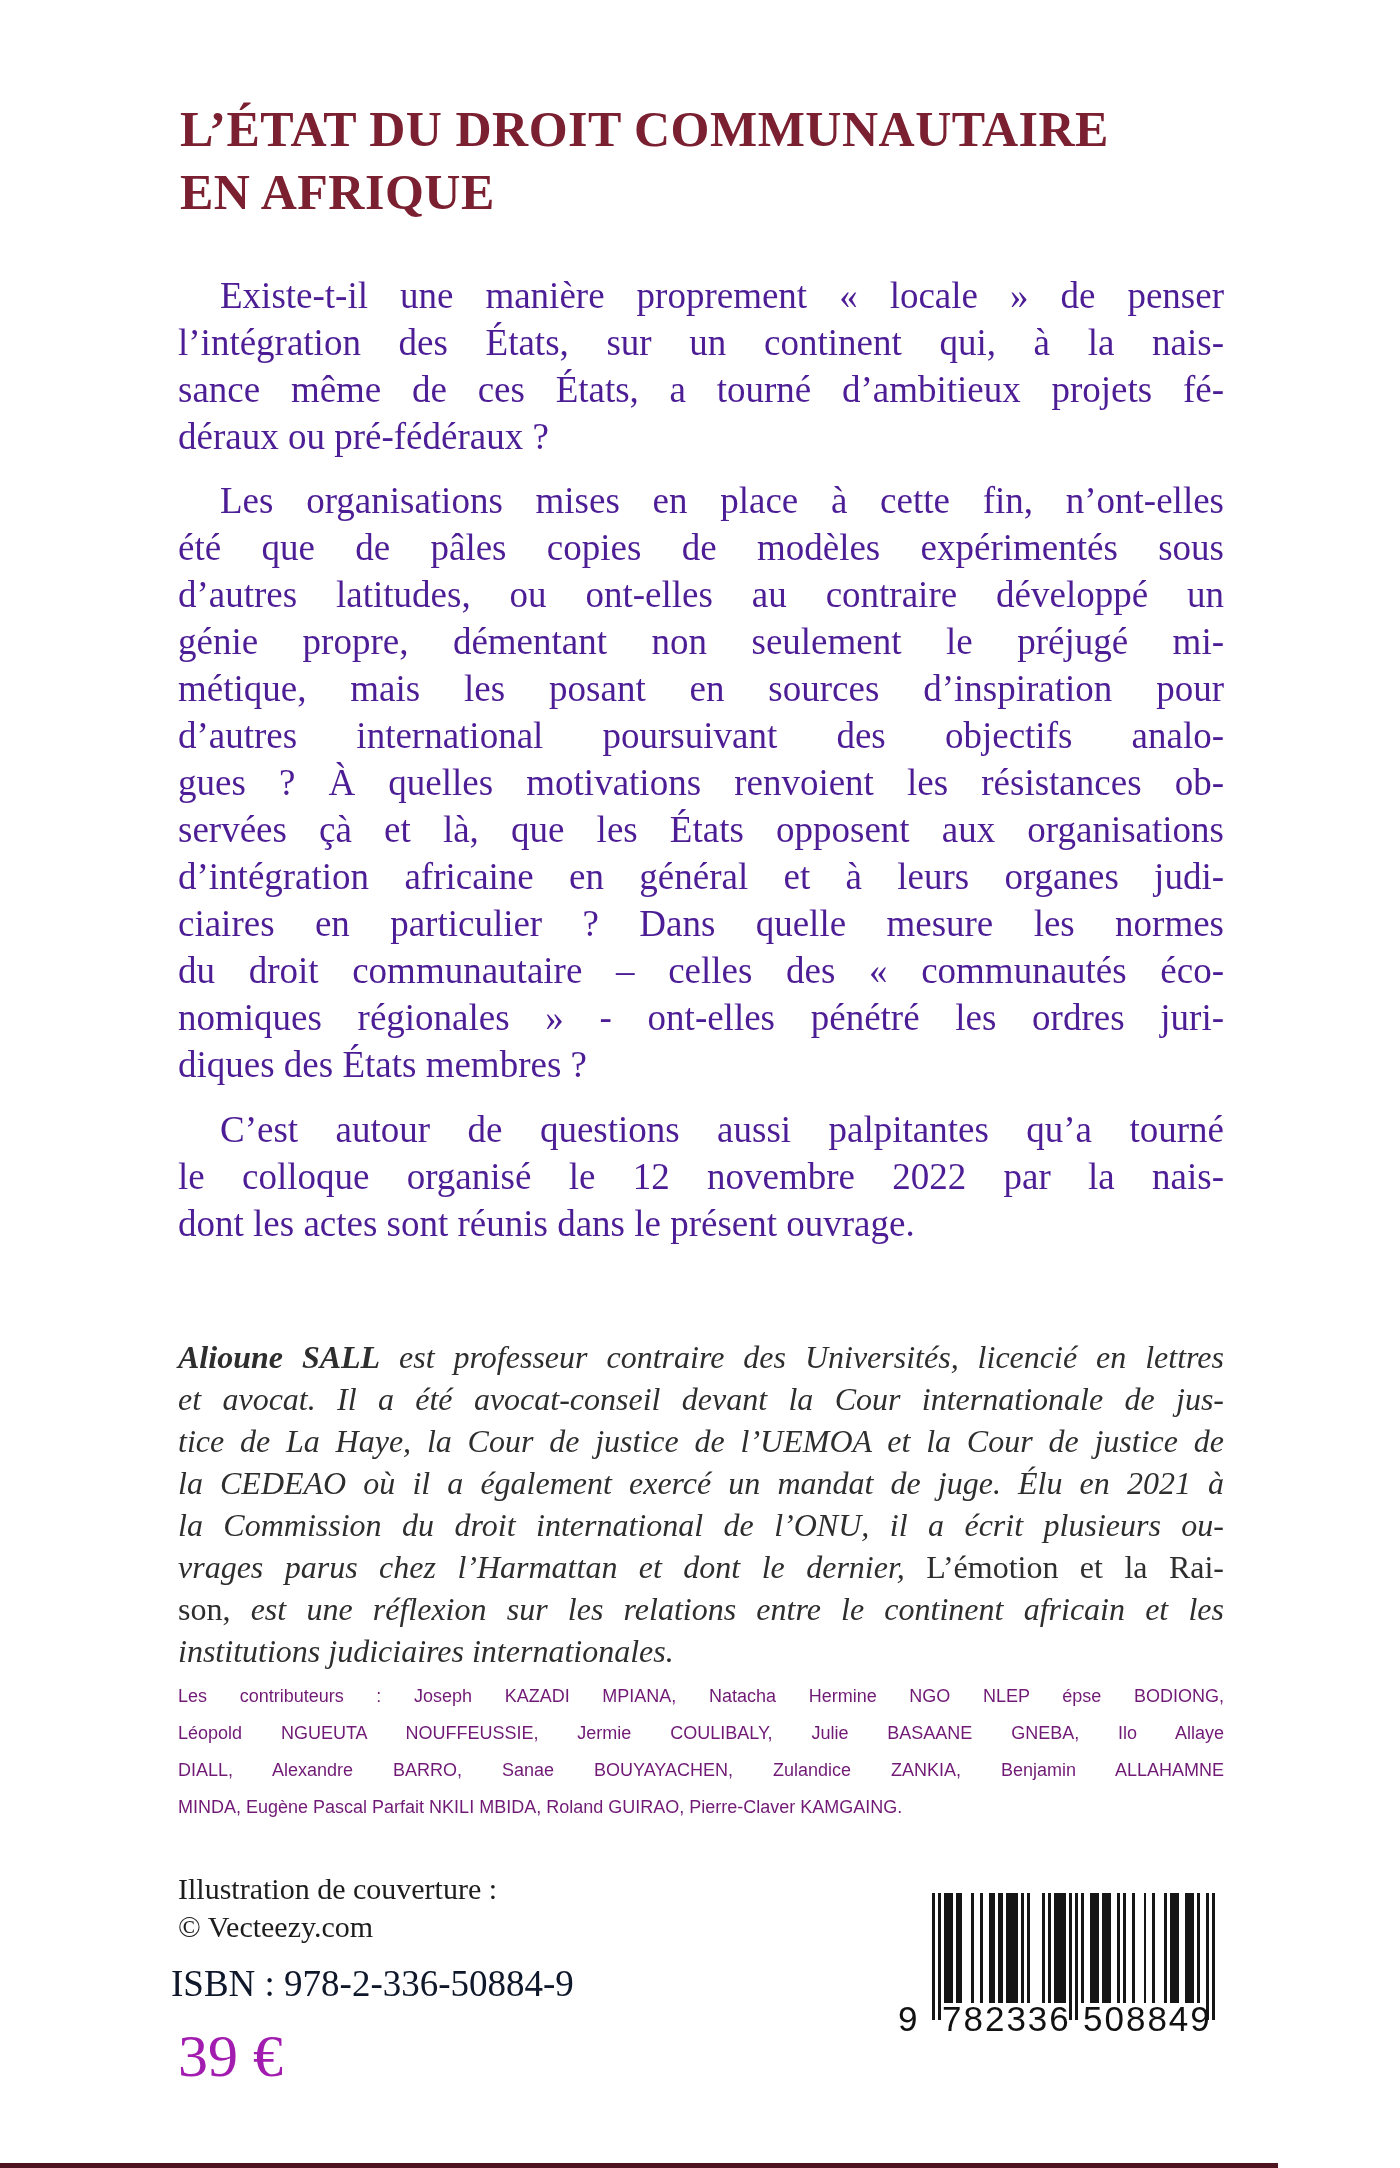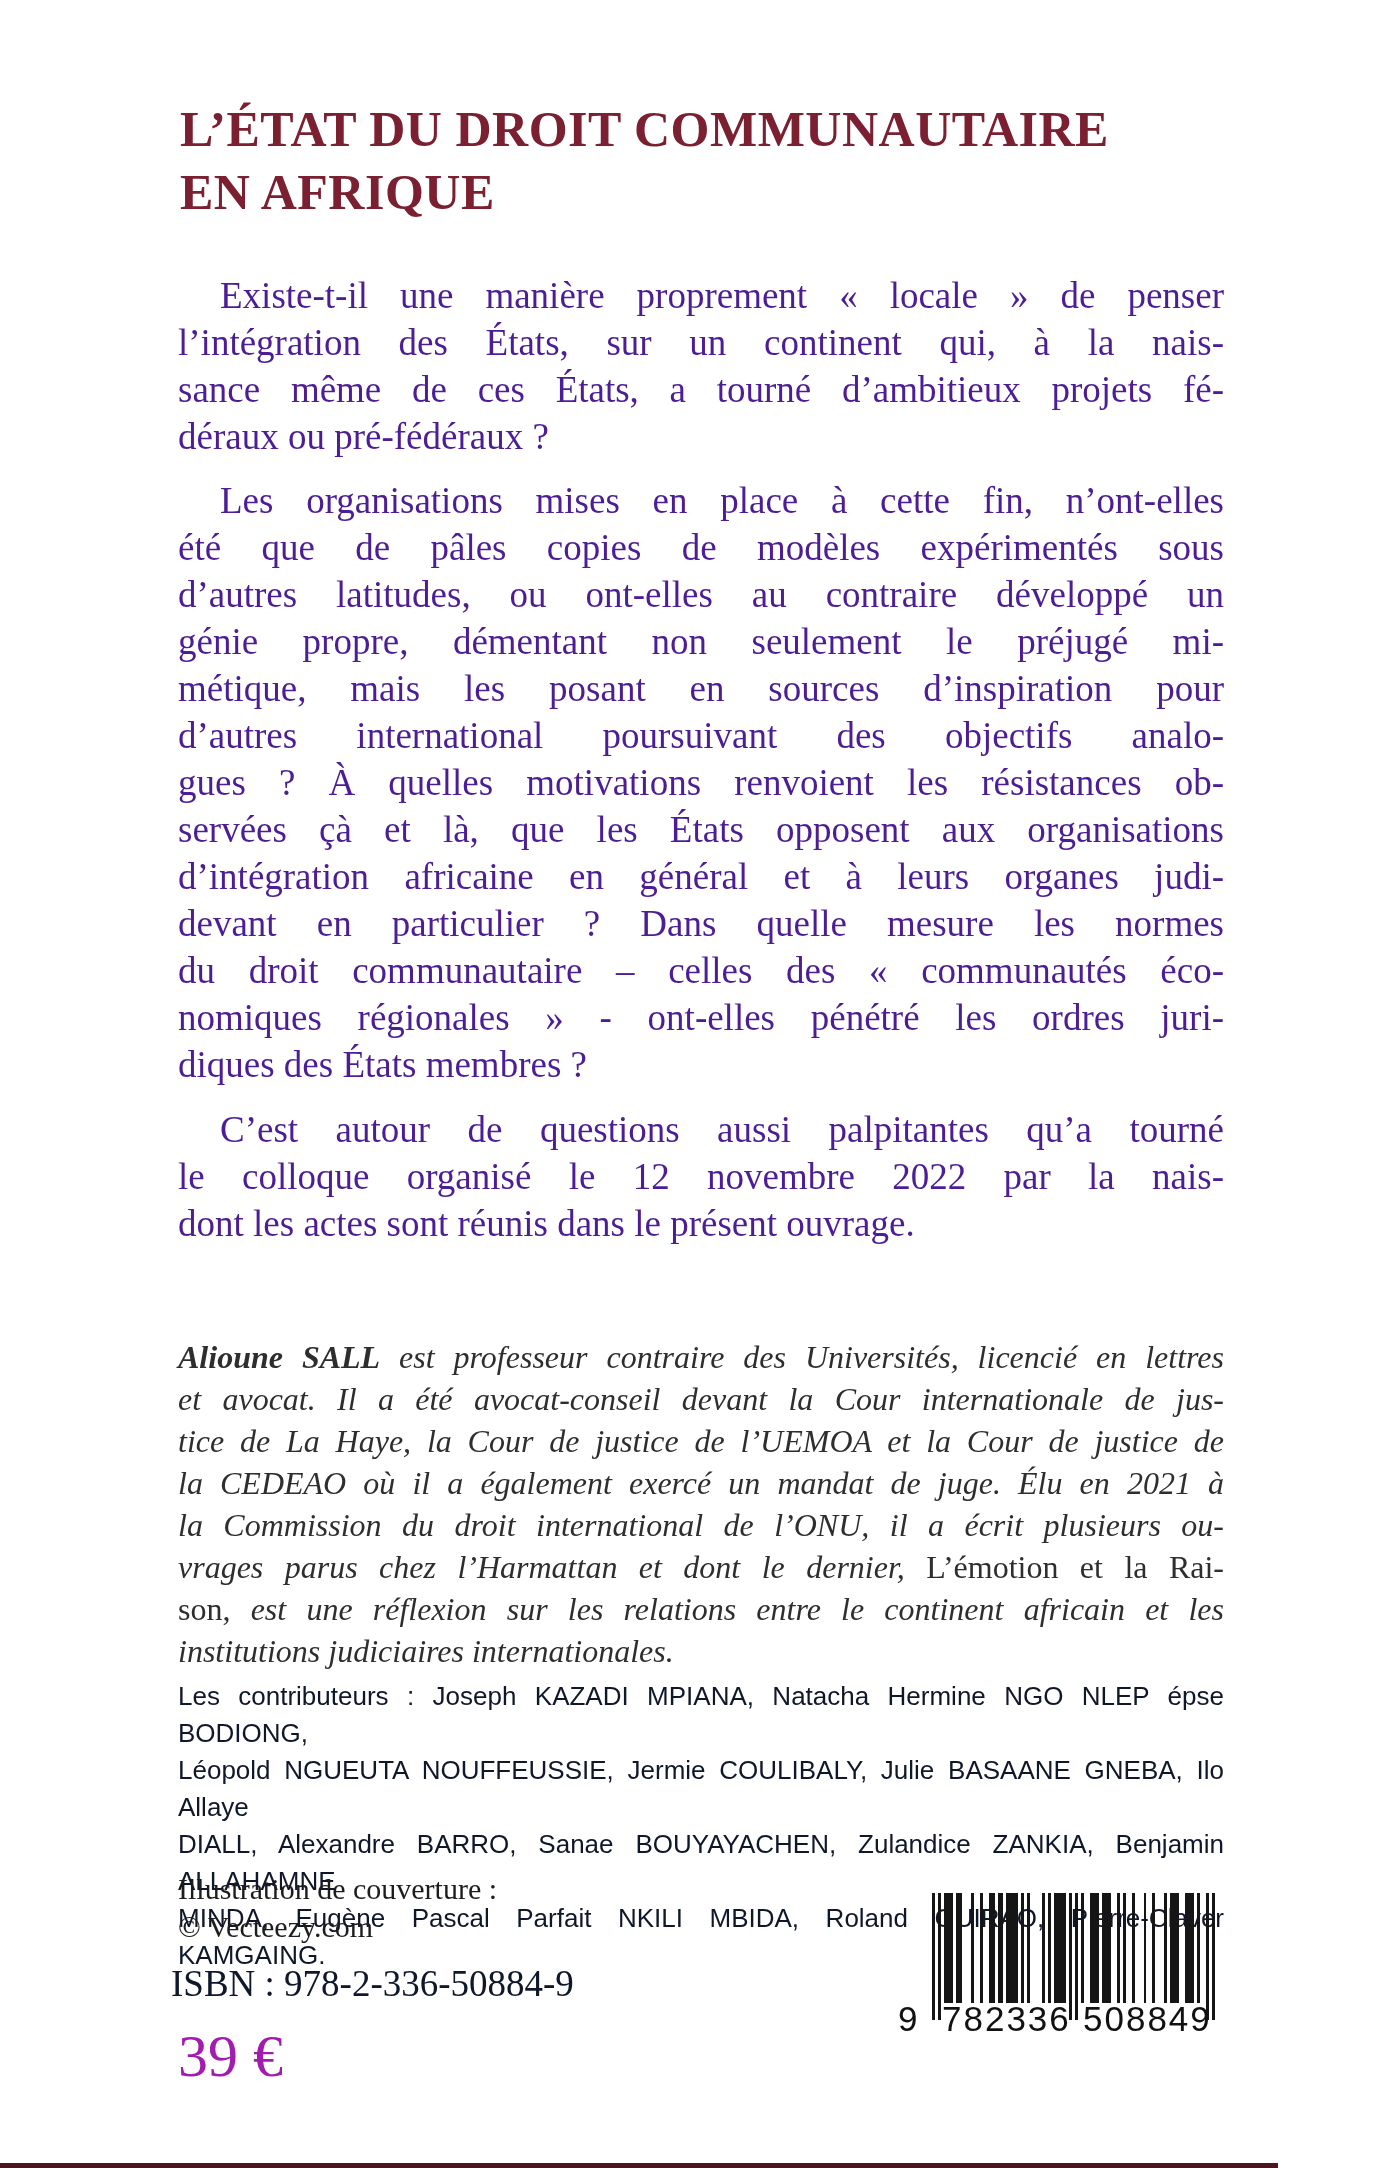--- a/index.html
+++ b/index.html
@@ -8,21 +8,21 @@
   
   .title{position:absolute;left:180px;top:98px;width:1100px;
          font-weight:bold;font-size:50px;line-height:63px;letter-spacing:0.5px;}
   
   .tblock{position:absolute;left:178px;width:1046px;}
   .tblock .line{text-align:justify;text-align-last:justify;white-space:normal;}
   .tblock .line:last-child{text-align-last:left;}
   .line.indent{text-indent:42px;}
   .body-text{font-size:37px;line-height:47px;color:#4c1d95;}
   .bio-text{font-size:32px;line-height:42px;font-style:italic;color:#2e2e2e;}
-  .contrib-text{font-family:"Liberation Sans", sans-serif;font-size:26px;line-height:37px;color:#0f172a;}
+  .contrib-text{font-family:"Liberation Sans", sans-serif;font-size:18px;line-height:37px;color:#701a75;}
   .s-i{font-style:italic;}
   .s-bi{font-style:italic;font-weight:bold;}
   .s-u{font-style:normal;}
   
   .illus{position:absolute;left:178px;top:1870px;font-size:30px;line-height:38px;color:#1d1d1d;}
   .isbn{position:absolute;left:171px;top:1962px;font-size:37px;color:#0f172a;}
   .price{position:absolute;left:178px;top:2022px;font-size:60px;color:#a21caf;}
   
   .barcode{position:absolute;left:900px;top:1893px;width:320px;height:170px;}
   .bars{position:absolute;left:32px;top:0;width:283px;height:127px;}
@@ -54,21 +54,21 @@
   <div class="tblock body-text" style="top:477px;">
       <div class="line indent"><span>Les organisations mises en place à cette fin, n’ont-elles</span></div>
       <div class="line"><span>été que de pâles copies de modèles expérimentés sous</span></div>
       <div class="line"><span>d’autres latitudes, ou ont-elles au contraire développé un</span></div>
       <div class="line"><span>génie propre, démentant non seulement le préjugé mi-</span></div>
       <div class="line"><span>métique, mais les posant en sources d’inspiration pour</span></div>
       <div class="line"><span>d’autres international poursuivant des objectifs analo-</span></div>
       <div class="line"><span>gues ? À quelles motivations renvoient les résistances ob-</span></div>
       <div class="line"><span>servées çà et là, que les États opposent aux organisations</span></div>
       <div class="line"><span>d’intégration africaine en général et à leurs organes judi-</span></div>
-      <div class="line"><span>devant en particulier ?  Dans quelle mesure les normes</span></div>
+      <div class="line"><span>ciaires en particulier ?  Dans quelle mesure les normes</span></div>
       <div class="line"><span>du droit communautaire – celles des « communautés éco-</span></div>
       <div class="line"><span>nomiques régionales » - ont-elles pénétré les ordres juri-</span></div>
       <div class="line"><span>diques des États membres ?</span></div>
     </div>
   <div class="tblock body-text" style="top:1106px;">
       <div class="line indent"><span>C’est autour de questions aussi palpitantes qu’a tourné</span></div>
       <div class="line"><span>le colloque organisé le 12 novembre 2022 par la nais-</span></div>
       <div class="line"><span>dont les actes sont réunis dans le présent ouvrage.</span></div>
     </div>
 

